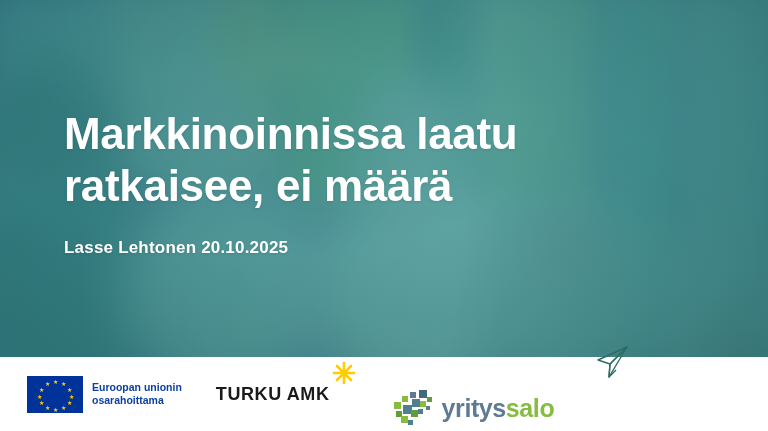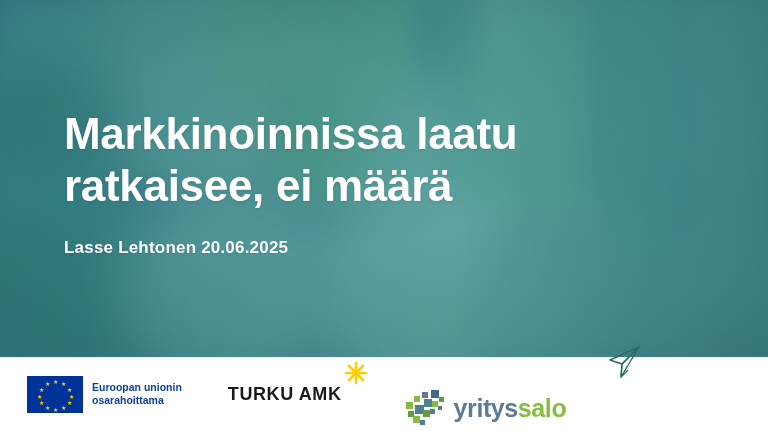--- a/index.html
+++ b/index.html
@@ -124,21 +124,21 @@
     margin-left: 9px;
     color: #0b3fa0;
     font-size: 10.5px;
     font-weight: 700;
     line-height: 13px;
     white-space: pre-line;
   }
 
   
   #logo-turku {
-    margin-left: 46px;
+    margin-left: 34px;
     position: relative;
     align-items: center;
   }
   #turku-text {
     color: #1a1a1a;
     font-size: 18px;
     font-weight: 700;
     letter-spacing: 0.6px;
   }
   #turku-star {
@@ -213,21 +213,21 @@
       <div class="blob" style="left:240px; top:20px;  width:80px; height:60px; background:#e6d96a;"></div>
     </div>
 
     <div id="tint"></div>
     <div id="tint2"></div>
     <div id="vignette"></div>
 
     <div id="text-block">
       <h1 id="slide-title">Markkinoinnissa laatu
 ratkaisee, ei määrä</h1>
-      <div id="slide-subtitle">Lasse Lehtonen 20.06.2025</div>
+      <div id="slide-subtitle">Lasse Lehtonen 20.10.2025</div>
     </div>
   </div>
 
   <div id="logo-bar">
 
     <div class="logo" id="logo-eu">
       <div id="eu-flag">
         <span class="star" style="left:26px; top:4px;">★</span>
         <span class="star" style="left:34px; top:6px;">★</span>
         <span class="star" style="left:40px; top:12px;">★</span>

